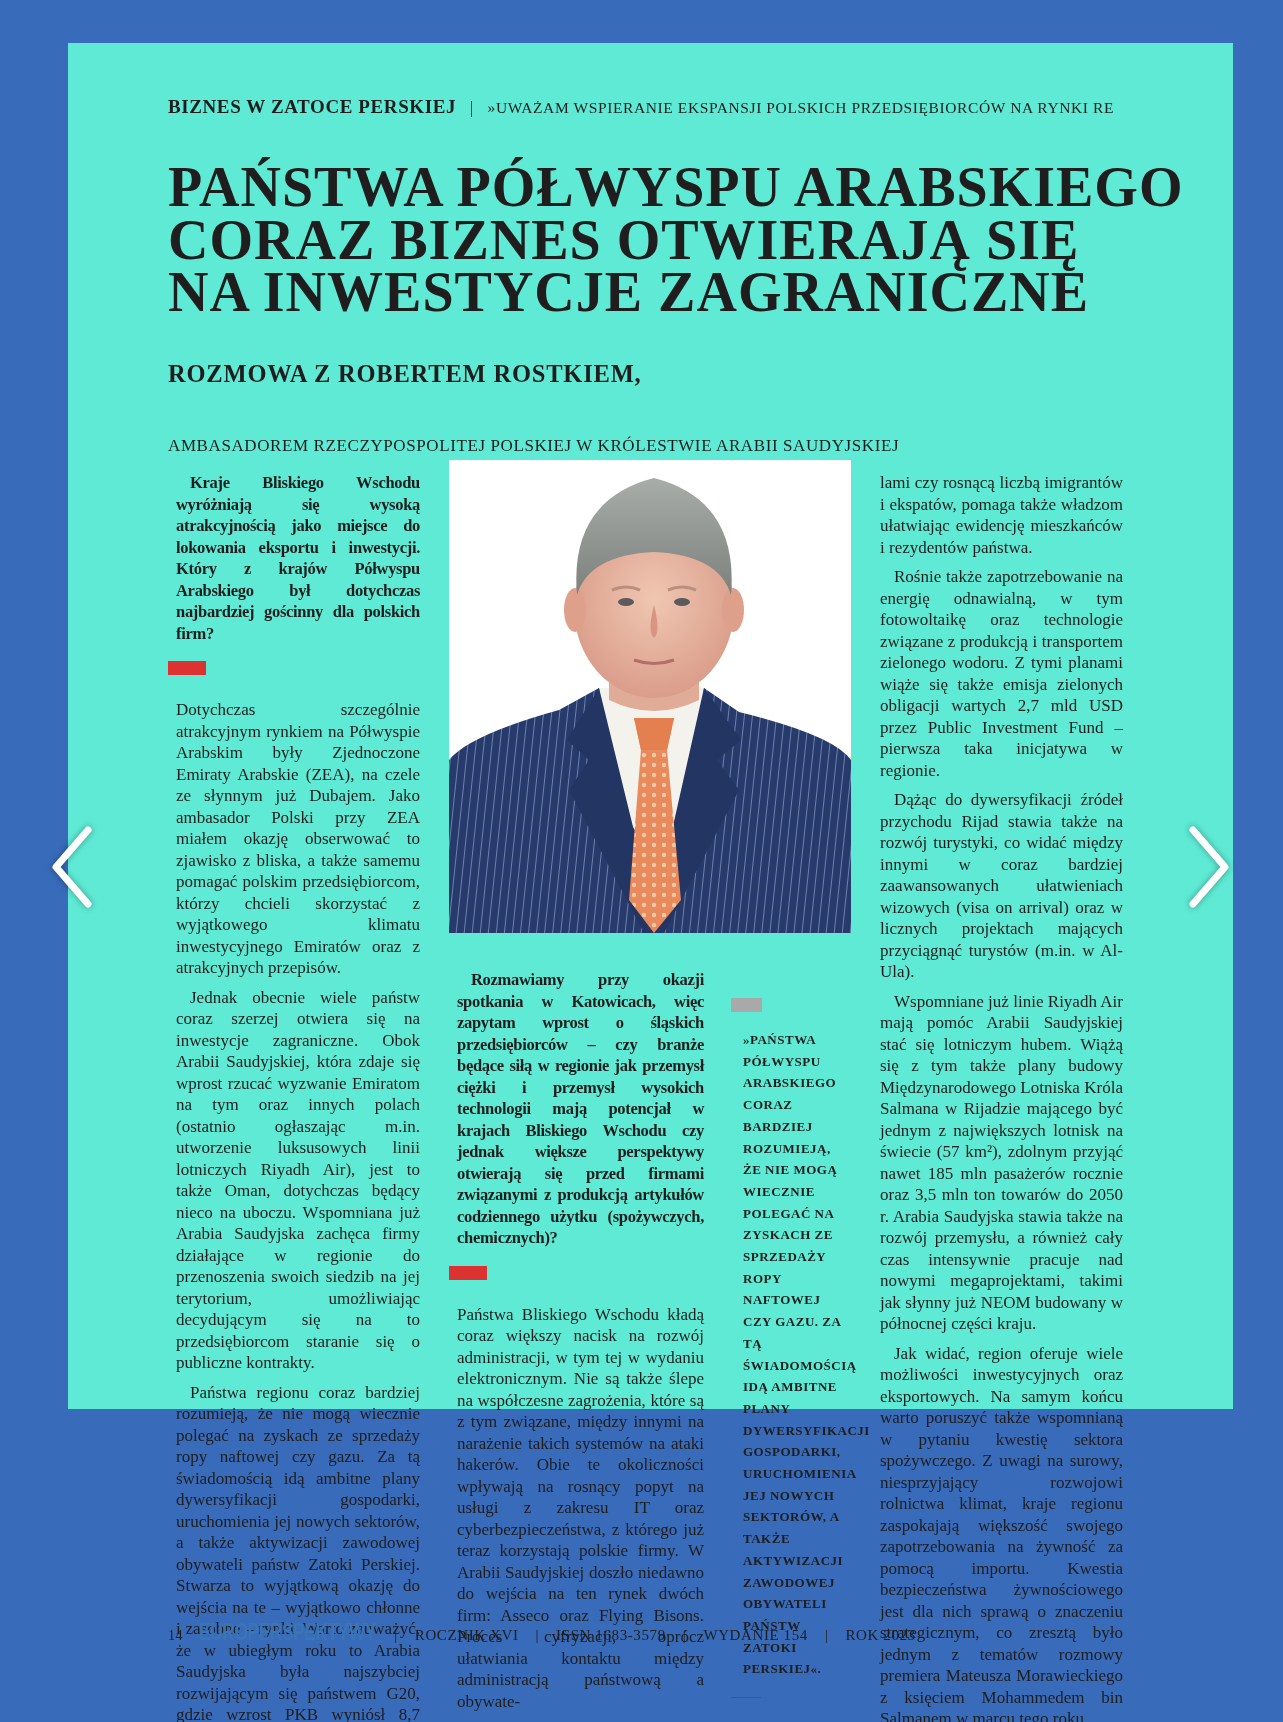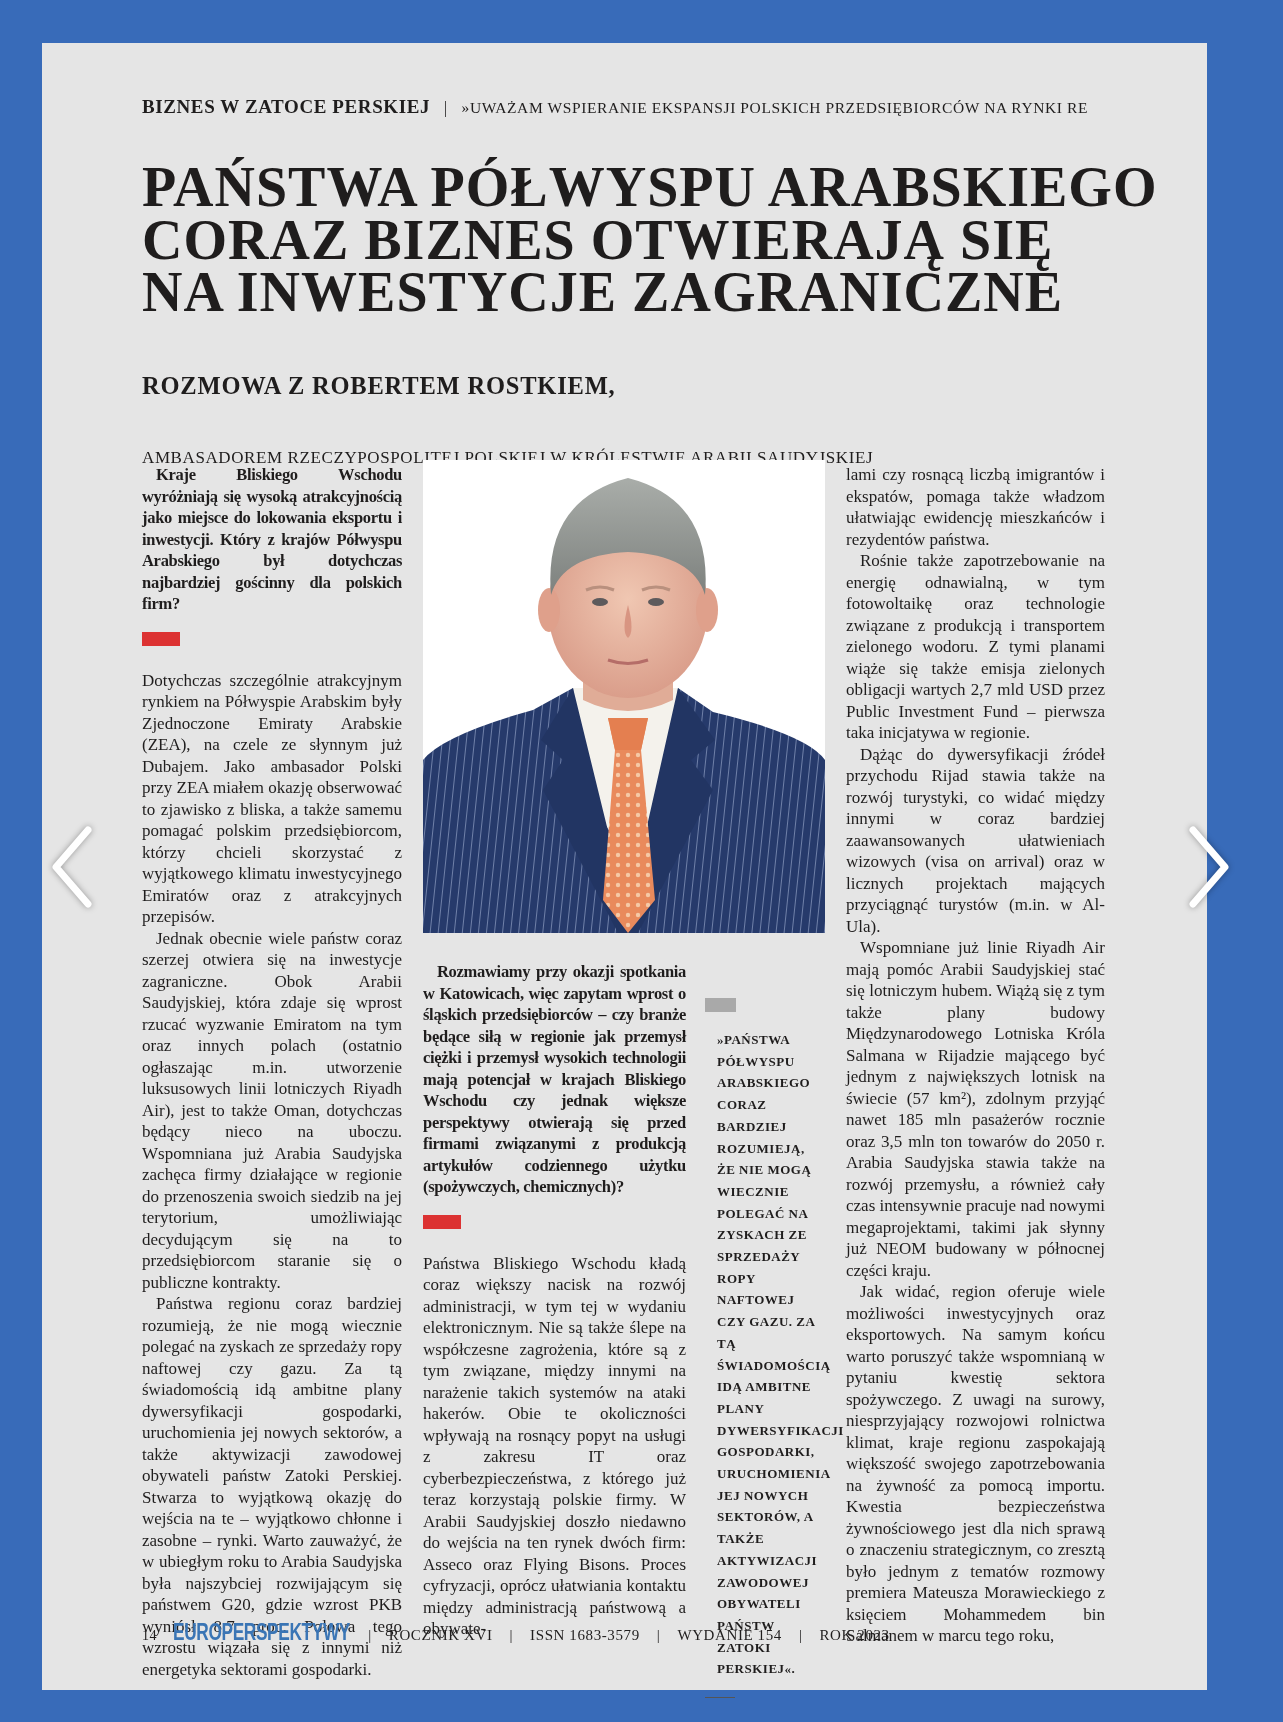--- a/index.html
+++ b/index.html
@@ -6,23 +6,23 @@
   body {
     width: 1283px; height: 1722px;
     background: #386bb9;
     position: relative;
     overflow: hidden;
     font-family: "Liberation Serif", "DejaVu Serif", serif;
     color: #1f1d1d;
   }
   .page {
     position: absolute;
-    left: 42px; top: 43px;
-    width: 1165px; height: 1647px;
-    background: #e5e5e5;
+    left: 68px; top: 43px;
+    width: 1165px; height: 1366px;
+    background: #5eead4;
   }
   .running-head {
     position: absolute; left: 100px; top: 53px;
     width: 1090px; white-space: nowrap; overflow: hidden;
     font-size: 17.5px; letter-spacing: 0.3px;
   }
   .running-head .section { font-weight: bold; font-size: 19px; letter-spacing: 0.6px; }
   .running-head .sep { margin: 0 14px; font-size: 16px; }
   .running-head .teaser { font-size: 15.5px; letter-spacing: 0.6px; }
 
@@ -30,25 +30,25 @@
     position: absolute; left: 100px; top: 118px;
     margin: 0;
     font-size: 56px; line-height: 52.5px; font-weight: bold;
     letter-spacing: 1px;
   }
   .title span { display: block; }
 
   .interviewee {
     position: absolute; left: 100px; top: 316px; margin: 0;
   }
-  .interviewee .name { display: block; font-size: 24.5px; font-weight: bold; letter-spacing: 0.8px; line-height: 30px; margin-top: 12px; }
+  .interviewee .name { display: block; font-size: 24.5px; font-weight: bold; letter-spacing: 0.8px; line-height: 30px; }
   .interviewee .role { display: block; font-size: 17px; font-weight: normal; letter-spacing: 0.6px; line-height: 26px; margin-top: 44px; }
 
   .col { position: absolute; font-size: 17px; line-height: 21.5px; text-align: justify; hyphens: manual; }
-  .col p { margin: 0; text-indent: 14px; }
+  .col p { margin: 8px; text-indent: 14px; }
   .col p.first { text-indent: 0; }
   .question { font-weight: bold; font-size: 16.5px; line-height: 21.5px; letter-spacing: -0.3px; text-align: justify; margin: 0; }
   .q-marker { width: 38px; height: 14px; background: #dc3232; margin: 17px 0 24px; }
 
   .col1 { left: 100px; top: 421px; width: 260px; }
   .col2 { left: 381px; top: 918px; width: 263px; }
   .col3 { left: 804px; top: 421px; width: 259px; }
 
   .photo {
     position: absolute; left: 381px; top: 417px; width: 402px; height: 473px;

